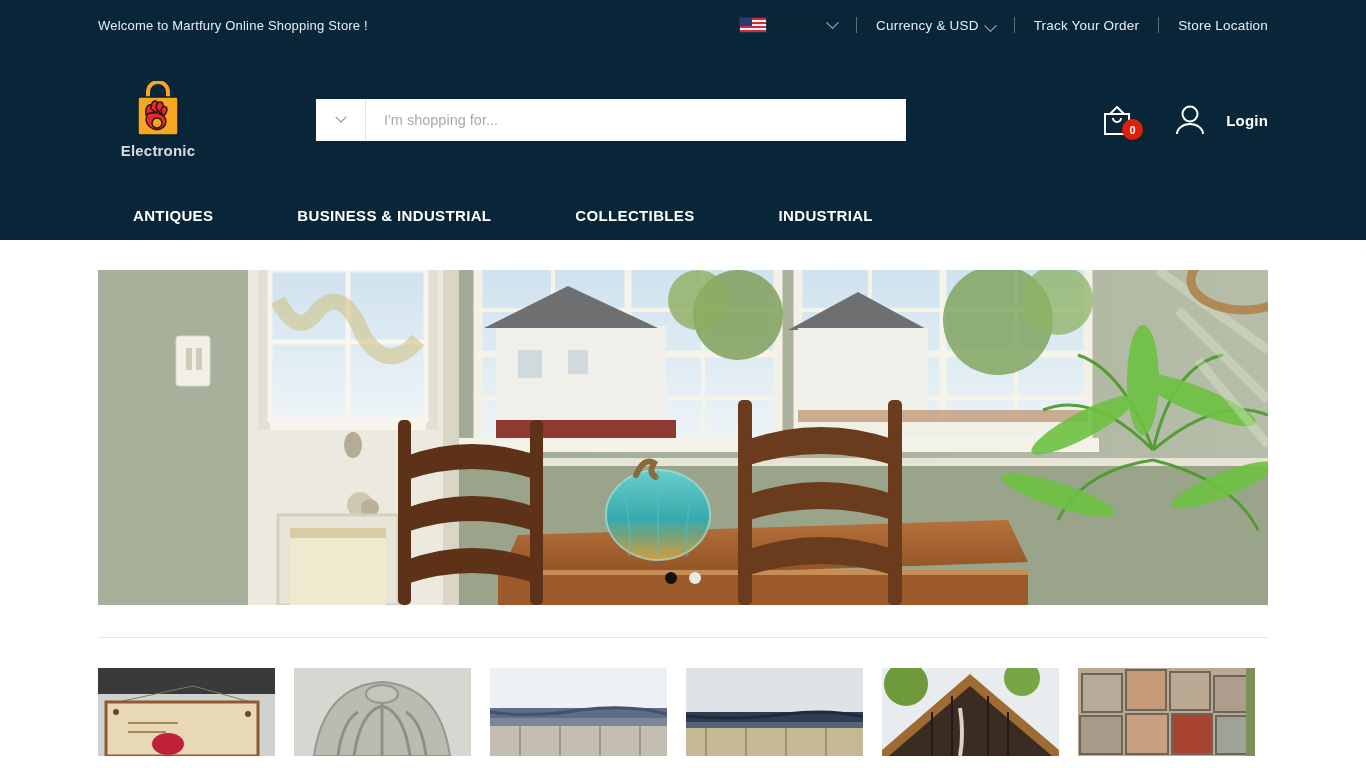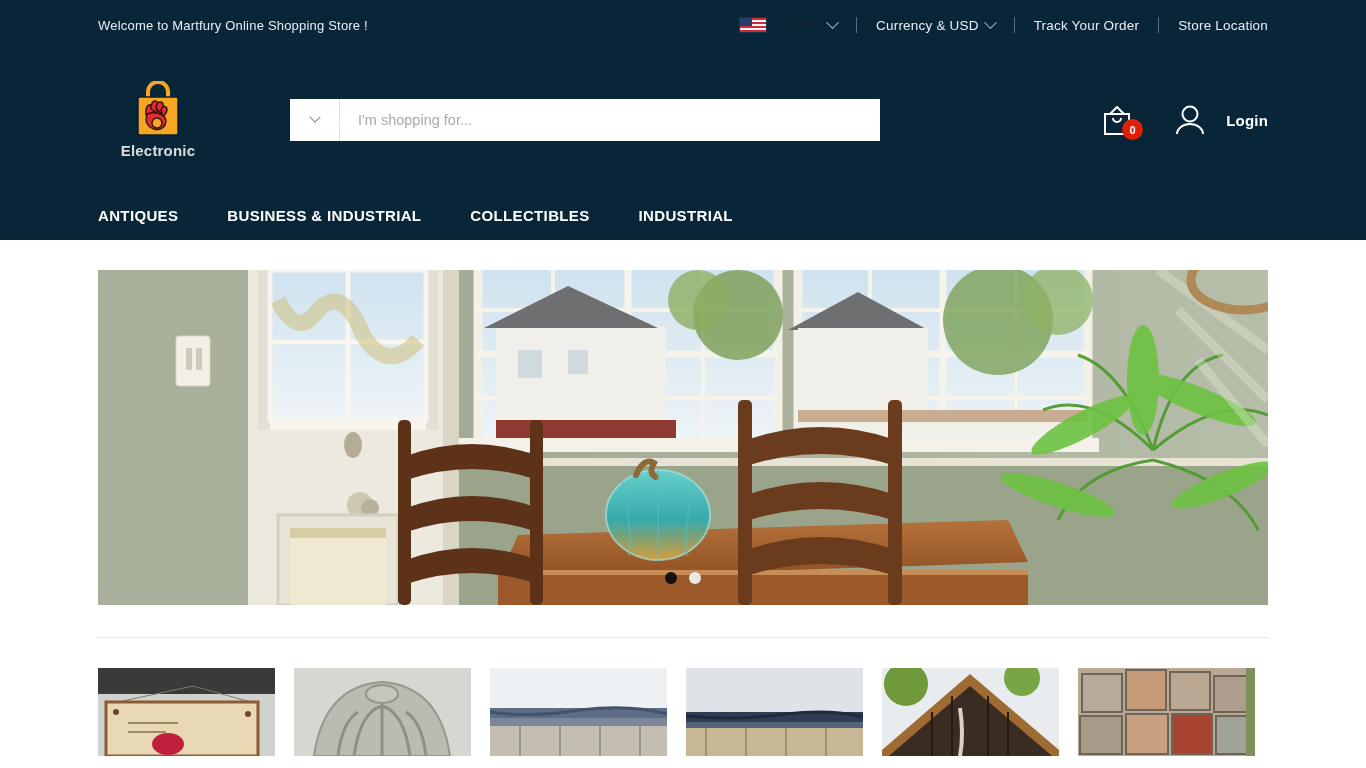--- a/index.html
+++ b/index.html
@@ -79,21 +79,21 @@
   .sep {
     width:1px; height:16px;
     background:#56707e;
     margin:0 19px;
   }
   .util {
     color:#e8eef2;
     font-size:13.5px;
     letter-spacing:.2px;
     white-space:nowrap;
-    display:flex; align-items:center; gap:7px;
+    display:flex; align-items:flex-end; gap:7px;
   }
 
   
   .midbar {
     height:140px;
     display:flex;
     align-items:center;
     padding:0 98px;
   }
   .logo {
@@ -105,21 +105,21 @@
   }
   .logo-mark { width:56px; height:58px; display:block; }
   .logo-text {
     color:#d6dde2;
     font-size:15px;
     font-weight:bold;
     letter-spacing:.2px;
   }
 
   .searchbox {
-    margin-left:72px;
+    margin-left:98px;
     width:590px;
     height:42px;
     display:flex;
     background:#ffffff;
     overflow:hidden;
   }
   .cat-select {
     width:50px;
     display:flex;
     align-items:center;
@@ -193,20 +193,21 @@
     gap:0;
   }
   .nav-item {
     color:#ffffff;
     font-size:15px;
     font-weight:bold;
     letter-spacing:.35px;
     margin-right:49px;
     white-space:nowrap;
     cursor:pointer;
+    margin-left:35px;
   }
   .nav-item:last-child { margin-right:0; }
 
   
   .content { padding:0 98px; }
   .hero {
     margin-top:30px;
     width:1170px;
     height:335px;
     position:relative;

